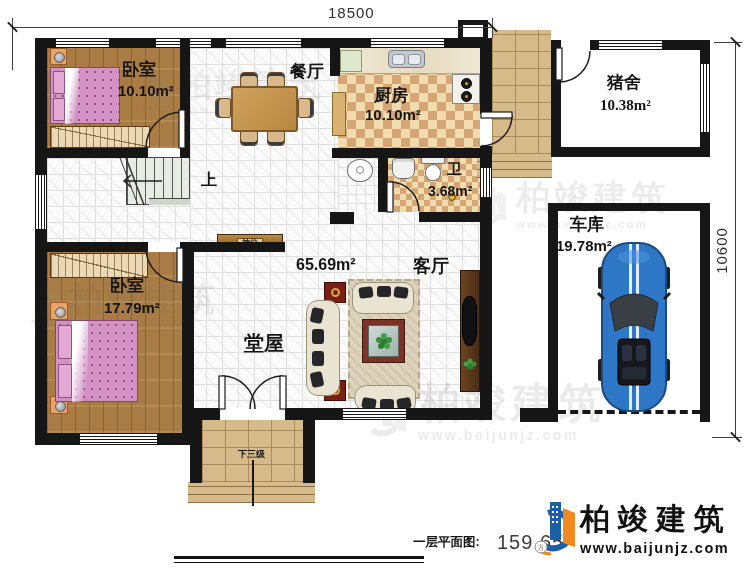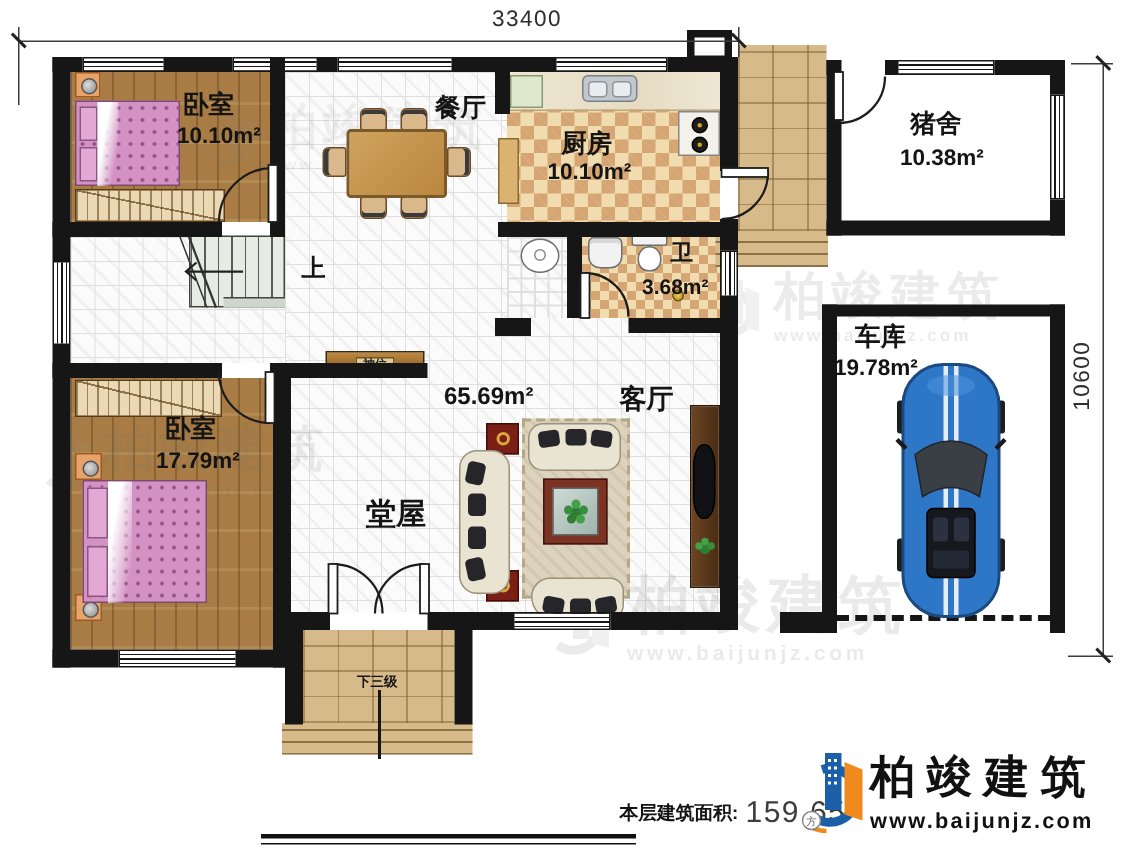--- a/index.html
+++ b/index.html
@@ -294,52 +294,52 @@
     <line x1="68" y1="58" x2="74" y2="52" stroke="#1a1a1a" stroke-width="3"></line>
     <ellipse cx="38" cy="16" rx="16" ry="7" fill="#4f93dd" opacity=".55"></ellipse>
   </svg>
 
   <div class="lbl" style="left:122px;top:61px;font-size:17px;">卧室</div>
   <div class="lbl" style="left:118px;top:83px;font-size:15px;">10.10m²</div>
   <div class="lbl" style="left:290px;top:63px;font-size:17px;">餐厅</div>
   <div class="lbl" style="left:374px;top:87px;font-size:17px;">厨房</div>
   <div class="lbl" style="left:365px;top:107px;font-size:15px;">10.10m²</div>
   <div class="lbl" style="left:607px;top:74px;font-size:17px;">猪舍</div>
-  <div class="lbl" style="left:600px;top:98px;font-size:15px;">10.38m²</div>
+  <div class="lbl" style="left:600px;top:98px;font-size:15px;font-family:Liberation Serif, serif;">10.38m²</div>
   <div class="lbl" style="left:447px;top:161px;font-size:15px;">卫</div>
   <div class="lbl" style="left:428px;top:184px;font-size:14px;">3.68m²</div>
   <div class="lbl" style="left:570px;top:216px;font-size:17px;">车库</div>
   <div class="lbl" style="left:556px;top:238px;font-size:15px;">19.78m²</div>
   <div class="lbl" style="left:110px;top:277px;font-size:17px;">卧室</div>
   <div class="lbl" style="left:104px;top:300px;font-size:15px;">17.79m²</div>
   <div class="lbl" style="left:244px;top:333px;font-size:20px;">堂屋</div>
   <div class="lbl" style="left:296px;top:257px;font-size:16px;text-align:center;">65.69m²</div>
   <div class="lbl" style="left:413px;top:257px;font-size:18px;">客厅</div>
   <div class="lbl" style="left:201px;top:172px;font-size:16px;">上</div>
   <div class="lbl" style="left:238px;top:450px;font-size:9px;">下三级</div>
   <div class="abs" style="left:252px;top:460px;width:1.5px;height:46px;background:#161616;"></div>
 
   <div class="dim" style="left:12px;top:27px;width:480px;height:1px;"></div>
   <div class="dim" style="left:12px;top:18px;width:1px;height:52px;"></div>
   <div class="dim" style="left:492px;top:18px;width:1px;height:20px;"></div>
   <div class="tick" style="left:6px;top:26px;"></div>
   <div class="tick" style="left:486px;top:26px;"></div>
-  <div class="dimlbl" style="left:328px;top:4px;">33400</div>
+  <div class="dimlbl" style="left:328px;top:4px;">18500</div>
 
   <div class="dim" style="left:735px;top:42px;width:1px;height:395px;"></div>
   <div class="dim" style="left:714px;top:42px;width:28px;height:1px;"></div>
   <div class="dim" style="left:712px;top:437px;width:30px;height:1px;"></div>
   <div class="tick" style="left:729px;top:41px;"></div>
   <div class="tick" style="left:729px;top:436px;"></div>
   <div class="dimlbl" style="left:698px;top:242px;transform:rotate(-90deg);transform-origin:center;">10600</div>
 
   <div class="abs" style="left:174px;top:556px;width:250px;height:3px;background:#111;"></div>
   <div class="abs" style="left:174px;top:562px;width:250px;height:1px;background:#111;"></div>
 
-  <div class="lbl" style="left:413px;top:536px;font-size:12.5px;">本层建筑面积:</div>
+  <div class="lbl" style="left:413px;top:536px;font-size:12.5px;">一层平面图:</div>
   <div class="abs" style="left:497px;top:531px;font-size:20px;color:#3d3d3d;letter-spacing:1px;">159.65</div>
 
   <svg class="abs" style="left:531px;top:497px;" width="46" height="60">
     <path d="M12 48 a18 18 0 1 0 5 -32" stroke="#1b5fa8" stroke-width="6" fill="none"></path>
     <path d="M6 52 a22 22 0 0 0 14 5" stroke="#f08a1e" stroke-width="3" fill="none"></path>
     <rect x="19" y="5" width="11" height="38" fill="#1b5fa8"></rect>
     <rect x="21" y="9" width="2" height="2" fill="#fff"></rect>
       <rect x="25" y="9" width="2" height="2" fill="#fff"></rect>
     <rect x="21" y="14" width="2" height="2" fill="#fff"></rect>
       <rect x="25" y="14" width="2" height="2" fill="#fff"></rect>

